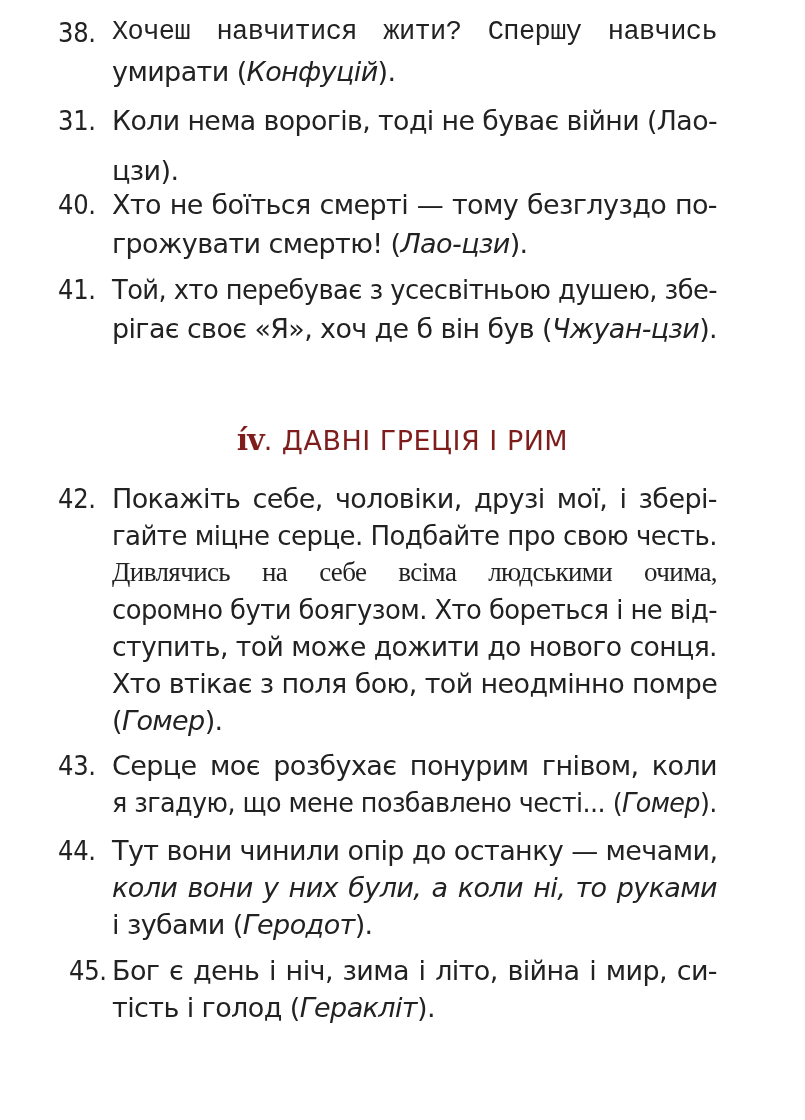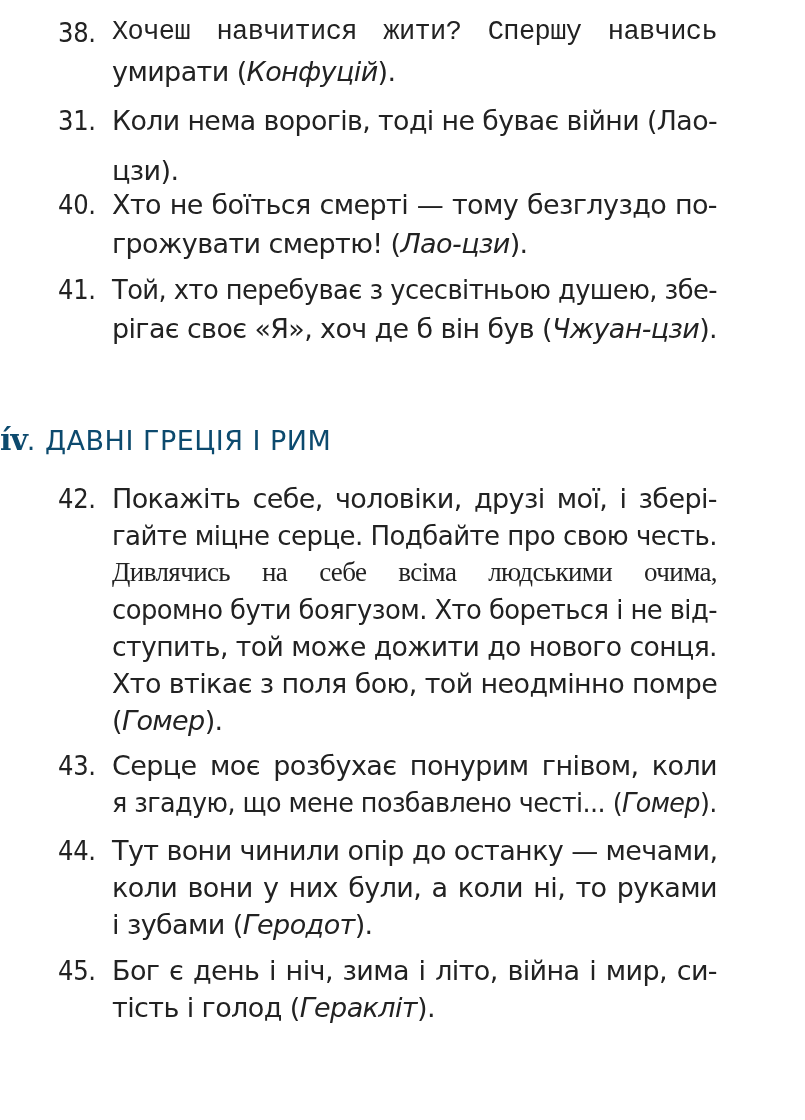--- a/index.html
+++ b/index.html
@@ -18,22 +18,22 @@
   }
   .line {
     position: absolute; left: 112px; width: 605px;
     font-size: 27px; line-height: 37px; white-space: nowrap;
     letter-spacing: -0.6px; color: #222;
     transform-origin: left center;
   }
   .just { text-align: justify; text-align-last: justify; }
   .it { font-style: italic; }
   .heading {
-    position: absolute; top: 418px; left: 0; width: 805px; text-align: left;
-    font-size: 27px; line-height: 44px; letter-spacing: 0.5px; color: #0c4a6e;
+    position: absolute; top: 418px; left: 0; width: 805px; text-align: center;
+    font-size: 27px; line-height: 44px; letter-spacing: 0.5px; color: #7f1d1d;
   }
   .heading .roman {
     font-family: "DejaVu Serif", serif; font-weight: bold; font-size: 30px;
     letter-spacing: -1px;
   }
   .pagenum {
     position: absolute; top: 1086px; left: 0; width: 805px; text-align: center;
     font-size: 22px; font-weight: bold; color: #222; line-height: 30px;
   }
 </style>
@@ -84,23 +84,23 @@
 
   <div class="item" style="top:747px;">
     <span class="num" style="top:0;">43.</span>
     <div class="line just" style="top:0;">Серце моє розбухає понурим гнівом, коли</div>
     <div class="line" style="top: 37px; transform: scaleX(0.9424); width: 642px;"><span>я згадую, що мене позбавлено честі... (</span><span class="it">Гомер</span><span>).</span></div>
   </div>
 
   <div class="item" style="top:832px;">
     <span class="num" style="top:0;">44.</span>
     <div class="line just" style="top:0;">Тут вони чинили опір до останку — мечами,</div>
-    <div class="line just" style="top:37px;">коли вони у них були, а коли ні, то руками</div>
+    <div class="line just" style="top:37px;font-style:italic;">коли вони у них були, а коли ні, то руками</div>
     <div class="line" style="top:74px;"><span>і зубами (</span><span class="it">Геродот</span><span>).</span></div>
   </div>
 
   <div class="item" style="top:952px;">
-    <span class="num" style="top:0;">45.</span>
+    <span class="num" style="top:0;margin-left:11px;">45.</span>
     <div class="line just" style="top:0;">Бог є день і ніч, зима і літо, війна і мир, си-</div>
     <div class="line" style="top:37px;"><span>тість і голод (</span><span class="it">Геракліт</span><span>).</span></div>
   </div>
 
 </div>
 
 </body></html>

